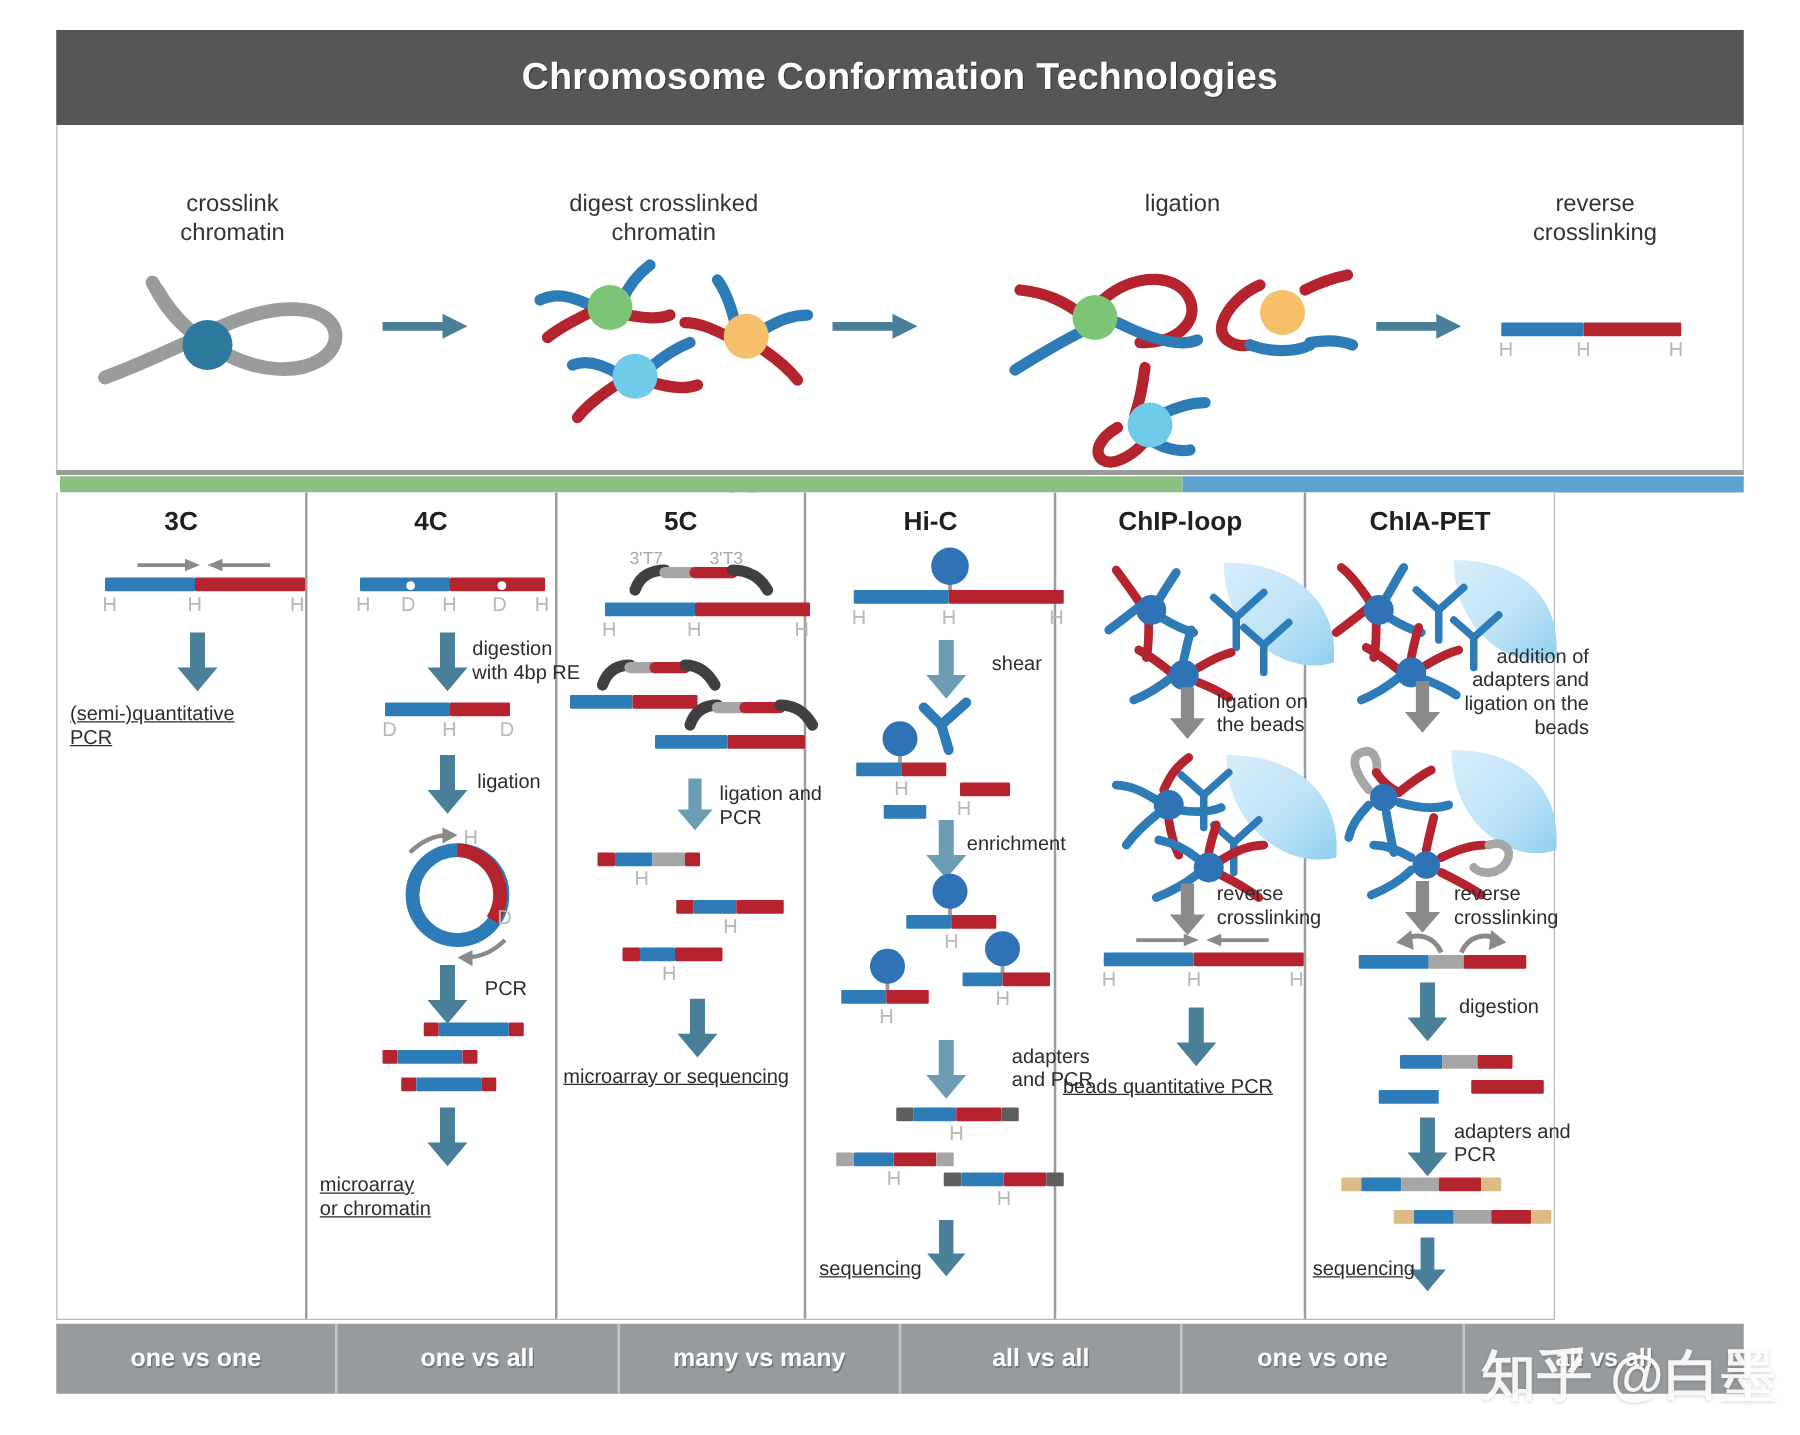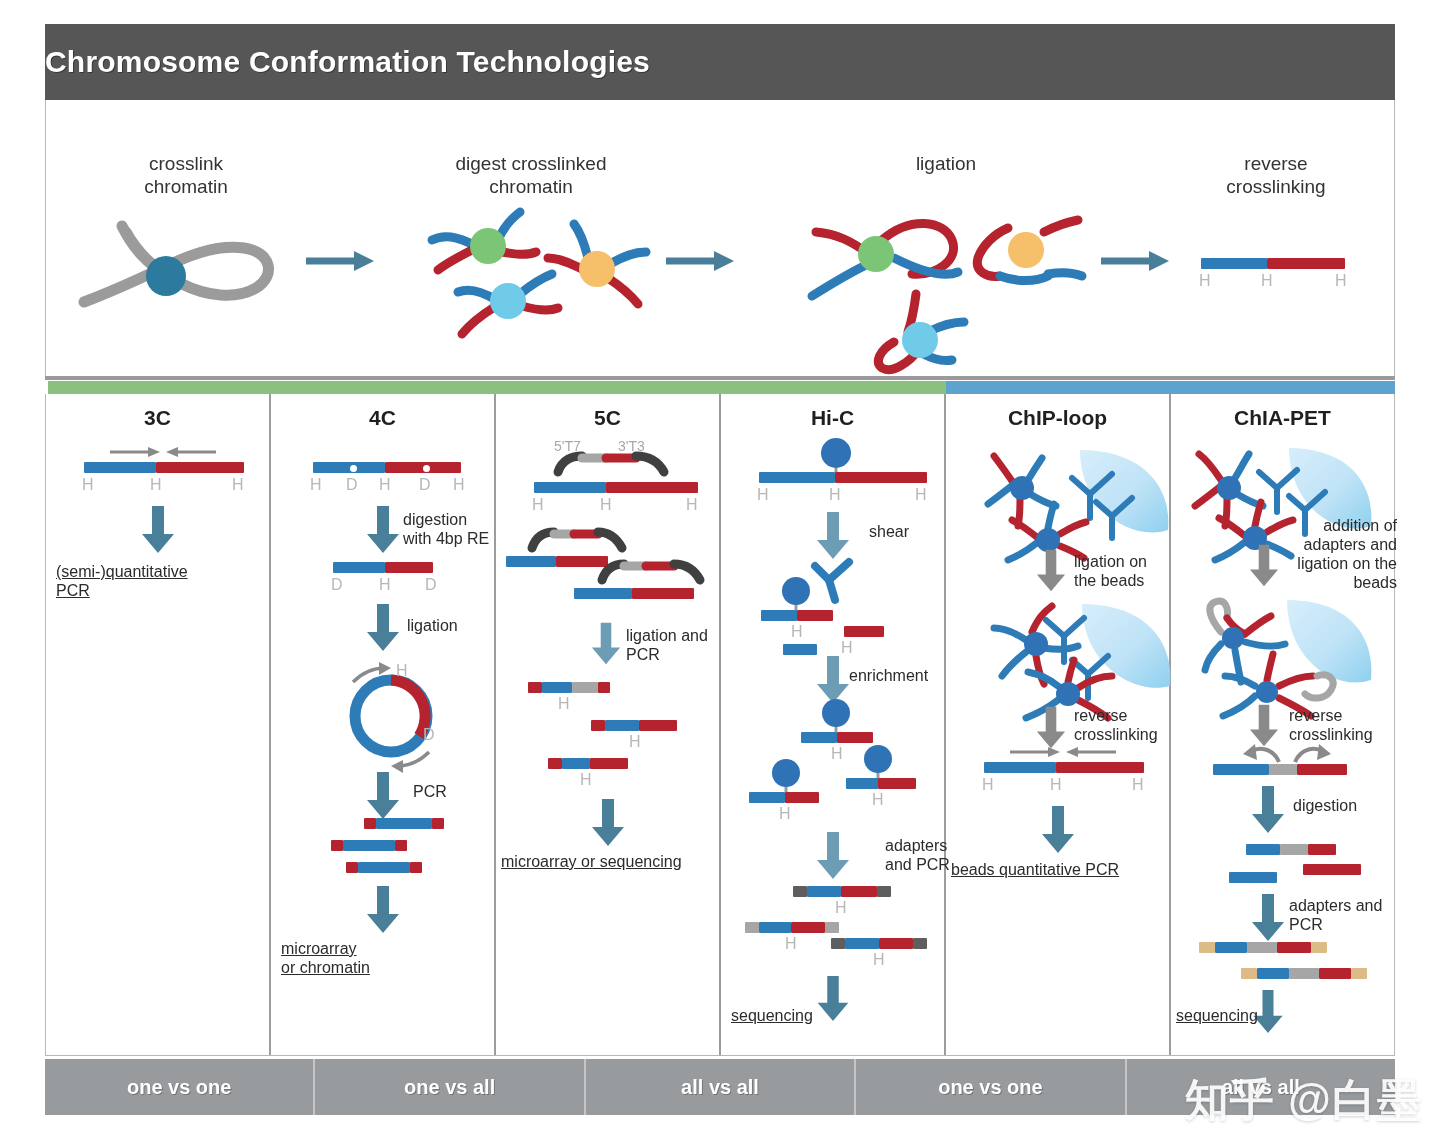--- a/index.html
+++ b/index.html
@@ -16,21 +16,21 @@
     background:#ffffff;
     overflow:hidden;
   }
 
   
   .titlebar{
     position:absolute;
     left:45px; top:24px;
     width:1350px; height:76px;
     background:#565656;
-    display:flex; align-items:center; 
+    display:flex; align-items:center; justify-content:center;
   }
   .titlebar .t{
     color:#ffffff;
     font-size:30px;
     font-weight:bold;
     letter-spacing:.2px;
     text-shadow:1px 1px 0 rgba(0,0,0,.35);
   }
 
   
@@ -55,21 +55,21 @@
   
   .catbar{position:absolute;top:381px;height:13px;}
   .catbar.green{left:48px;width:898px;background:#8cc081;}
   .catbar.blue{left:946px;width:449px;background:#5ea3ce;}
   .barline{position:absolute;left:45px;top:376px;width:1350px;height:4px;background:#9a9a9a;}
 
   
   .colswrap{
     position:absolute;
     left:45px; top:394px;
-    width:1350px; height:662px;
+    width:1199px; height:662px;
     display:flex;
     background:#fff;
     border:1px solid #b8b8b8;
     border-top:none;
     box-sizing:border-box;
   }
   .col{
     position:relative;
     flex:1 1 0;
     border-right:2px solid #9c9c9c;
@@ -361,21 +361,21 @@
         <path d="M11 0 L23 0 L23 28 L33 28 L17 47 L1 28 L11 28 Z" fill="#4a7f99"></path>
       </svg>
 
       <div class="outtext" style="left:10px;top:545px;width:205px;">microarray
 or chromatin</div>
     </div>
 
     <div class="col">
       <div class="colhead">5C</div>
 
-      <div class="smalllab" style="left:58px;top:44px;">5'T7</div>
+      <div class="smalllab" style="left:58px;top:44px;">3'T7</div>
       <div class="smalllab" style="left:122px;top:44px;">3'T3</div>
 
       <svg class="abs" style="left:58px;top:62px;" width="116" height="26" viewBox="0 0 116 26">
         <path d="M4 16 C8 4 18 0 28 0" fill="none" stroke="#404040" stroke-width="9" stroke-linecap="round"></path>
         <path d="M28 2 L52 2" stroke="#a6a6a6" stroke-width="9" stroke-linecap="round"></path>
         <path d="M52 2 L82 2" stroke="#b5232e" stroke-width="9" stroke-linecap="round"></path>
         <path d="M82 0 C94 0 104 5 110 16" fill="none" stroke="#404040" stroke-width="9" stroke-linecap="round"></path>
       </svg>
 
       <div class="abs" style="left:38px;top:88px;width:175px;height:36px;">
@@ -796,20 +796,21 @@
         <path d="M11 0 L23 0 L23 28 L33 28 L17 47 L1 28 L11 28 Z" fill="#4a7f99"></path>
       </svg>
 
       <div class="outtext" style="left:5px;top:612px;width:215px;">sequencing</div>
     </div>
   </div>
 
   <div class="footer">
     <div class="fcell">one vs one</div>
     <div class="fcell">one vs all</div>
+    <div class="fcell">many vs many</div>
     <div class="fcell">all vs all</div>
     <div class="fcell">one vs one</div>
     <div class="fcell">all vs all</div>
   </div>
 
   <div class="watermark">知乎 @白墨</div>
 
 </div>
 
 </body></html>

